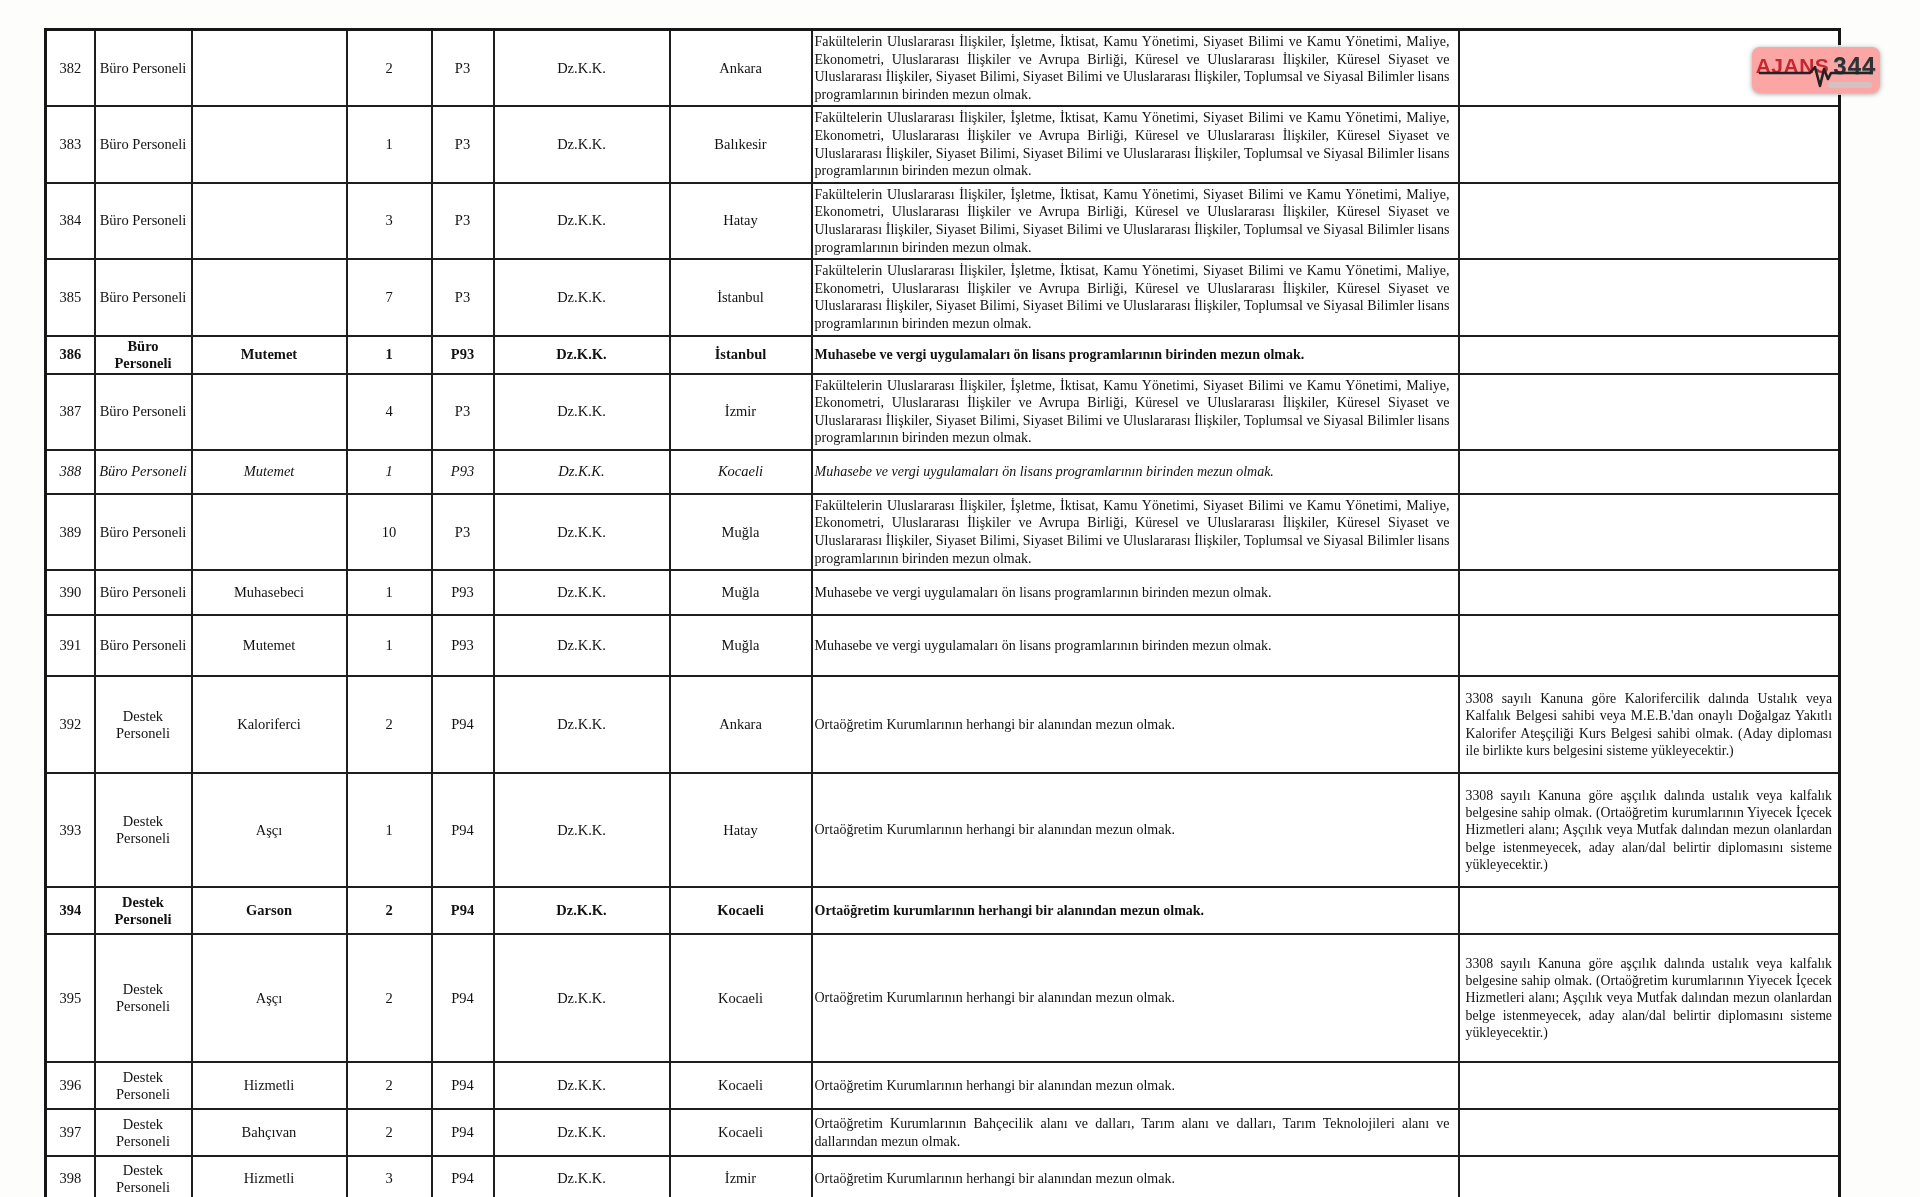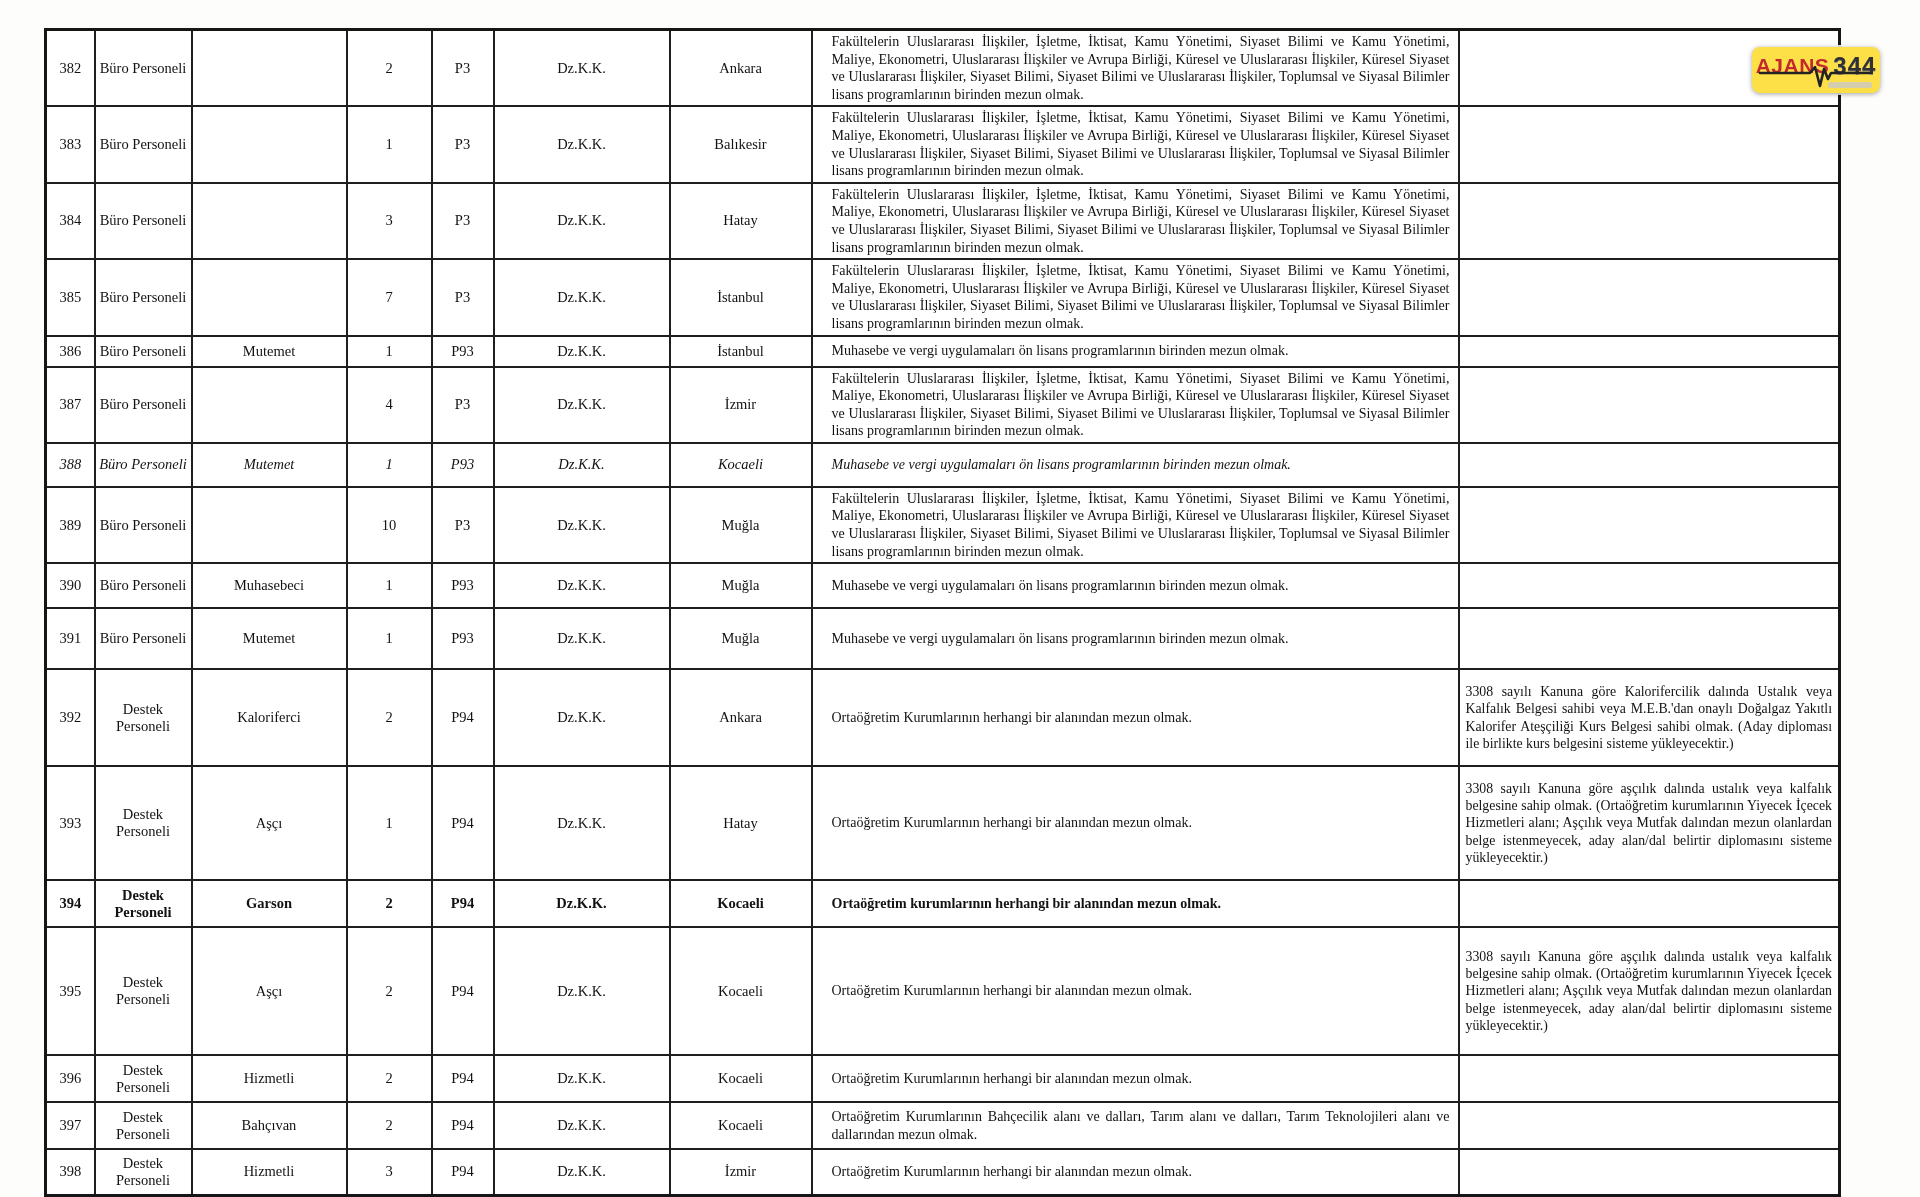--- a/index.html
+++ b/index.html
@@ -31,35 +31,35 @@
     vertical-align:middle;
     font-size:14.5px;
     line-height:17px;
     padding:1px 2px;
   }
   td.req{
     text-align:justify;
     vertical-align:middle;
     font-size:14px;
     line-height:17.6px;
-    padding:2px 8px 2px 19px;
+    padding:2px 8px 2px 2px;
   }
   td.note{
     text-align:justify;
     vertical-align:middle;
     font-size:13.8px;
     line-height:17.2px;
     padding:13px 6px;
   }
   
   .logo{
     position:absolute;
     left:1752px;top:47px;
     width:128px;height:46px;
-    background:#fde047;
+    background:#fca5a5;
     border-radius:8px;
     box-shadow:0 1px 5px rgba(0,0,0,.38), 0 0 0 2px rgba(255,255,255,.9);
     z-index:5;
     display:flex;
     align-items:center;
     justify-content:center;
     gap:4px;
     font-family:"Liberation Sans", sans-serif;
   }
   .logo .ajans{
@@ -150,21 +150,21 @@
           <td class="c">385</td>
           <td class="c">Büro Personeli</td>
           <td class="c"></td>
           <td class="c">7</td>
           <td class="c">P3</td>
           <td class="c">Dz.K.K.</td>
           <td class="c">İstanbul</td>
           <td class="req">Fakültelerin Uluslararası İlişkiler, İşletme, İktisat, Kamu Yönetimi, Siyaset Bilimi ve Kamu Yönetimi, Maliye, Ekonometri, Uluslararası İlişkiler ve Avrupa Birliği, Küresel ve Uluslararası İlişkiler, Küresel Siyaset ve Uluslararası İlişkiler, Siyaset Bilimi, Siyaset Bilimi ve Uluslararası İlişkiler, Toplumsal ve Siyasal Bilimler lisans programlarının birinden mezun olmak.</td>
           <td class="note"></td>
         </tr>
-        <tr style="height: 31px;">
+        <tr style="height: 31px; font-weight: bold;">
           <td class="c">386</td>
           <td class="c">Büro Personeli</td>
           <td class="c">Mutemet</td>
           <td class="c">1</td>
           <td class="c">P93</td>
           <td class="c">Dz.K.K.</td>
           <td class="c">İstanbul</td>
           <td class="req">Muhasebe ve vergi uygulamaları ön lisans programlarının birinden mezun olmak.</td>
           <td class="note"></td>
         </tr>

